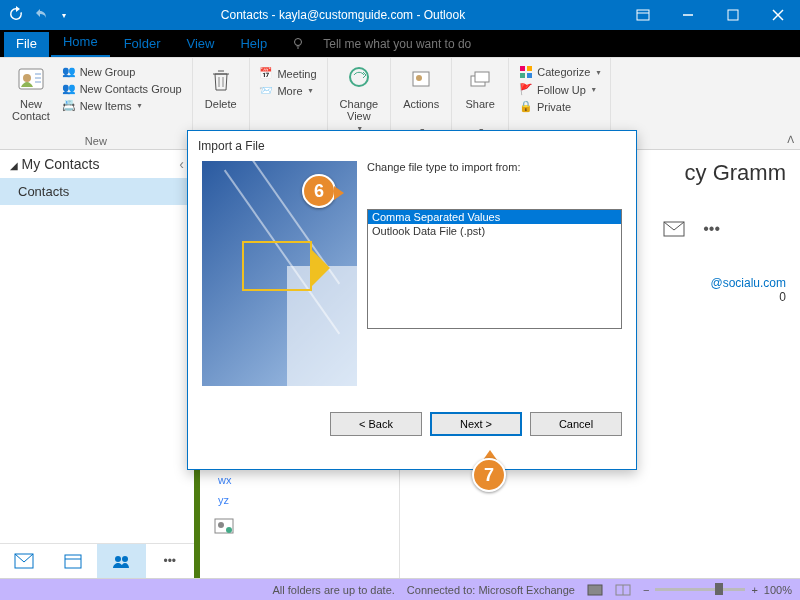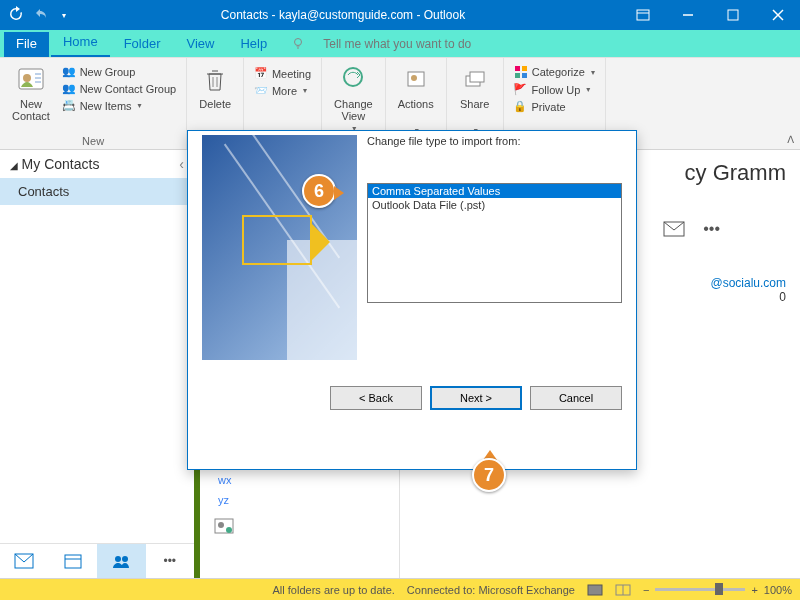--- a/index.html
+++ b/index.html
@@ -7,21 +7,21 @@
 
   
   .titlebar { height: 30px; background: #0173c7; color: #fff; display: flex; align-items: center; }
   .titlebar .left { display: flex; align-items: center; gap: 10px; padding-left: 8px; }
   .titlebar .title { flex: 1; text-align: center; font-size: 12px; }
   .titlebar .winbtns { display: flex; }
   .titlebar .winbtn { width: 45px; height: 30px; display: flex; align-items: center; justify-content: center; cursor: pointer; }
   .icon16 { width: 16px; height: 16px; display: inline-block; }
 
   
-  .menutabs { height: 28px; background: #5eead4; display: flex; align-items: flex-end; padding: 0 4px; border-bottom: 1px solid #e1e1e1; gap: 2px; }
+  .menutabs { height: 28px; background: #000000; display: flex; align-items: flex-end; padding: 0 4px; border-bottom: 1px solid #e1e1e1; gap: 2px; }
   .menutab { padding: 4px 12px 6px; font-size: 13px; color: #0173c7; cursor: pointer; }
   .menutab.file { background: #0173c7; color: #fff; }
   .menutab.active { border-bottom: 2px solid #0173c7; color: #0173c7; font-weight: 400; }
   .tellme { display:flex; align-items:center; gap:18px; color:#777; padding:4px 10px 6px; }
 
   
   .ribbon { height: 92px; background: #f3f3f3; border-bottom: 1px solid #d4d4d4; display: flex; position: relative; }
   .rgroup { border-right: 1px solid #e1e1e1; padding: 4px 8px 2px; display: flex; flex-direction: column; justify-content: space-between; }
   .rgroup .glabel { text-align: center; font-size: 11px; color: #666; padding-top: 2px; }
   .bigbtn { display: flex; flex-direction: column; align-items: center; gap: 2px; font-size: 11px; color: #444; cursor: pointer; padding: 2px 4px; }
@@ -44,21 +44,21 @@
   .listpane { width: 200px; border-right:1px solid #e1e1e1; padding-top: 300px; }
   .alpha { padding:4px 18px; font-size:11px; color:#3b82f6; cursor:pointer; }
 
   .readpane { flex:1; padding: 10px 14px; position:relative; }
   .readpane .name { font-size:22px; color:#333; margin-bottom: 40px; text-align:right; }
   .readpane .mailicon { position:absolute; right: 80px; top: 70px; display:flex; gap:18px; align-items:center; }
   .readpane .link { color:#0173c7; font-size:12px; text-align:right; margin-top: 90px; }
   .readpane .link2 { color:#333; font-size:12px; text-align:right; }
 
   
-  .statusbar { height:22px; border-top:1px solid #d4d4d4; background:#fde047; display:flex; align-items:center; font-size:11px; color:#555; padding:0 8px; gap:12px; }
+  .statusbar { height:22px; border-top:1px solid #d4d4d4; background:#c4b5fd; display:flex; align-items:center; font-size:11px; color:#555; padding:0 8px; gap:12px; }
   .statusbar .spacer { flex:1; }
   .zoom { display:flex; align-items:center; gap:6px; }
   .zoom .track { width:90px; height:3px; background:#bbb; position:relative; }
   .zoom .thumb { position:absolute; width:8px; height:12px; background:#666; top:-5px; left:60px; }
 
   
   .dialog { position:absolute; left:187px; top:130px; width:450px; height:340px; background:#fff; border:1px solid #0173c7; box-shadow: 0 4px 12px rgba(0,0,0,0.25); z-index:10; }
   .dlgtitle { padding:8px 10px 4px; font-size:12px; }
   .dlgbody { display:flex; gap:10px; padding: 4px 14px; }
   .dlgimg { width:155px; height:225px; background: linear-gradient(135deg,#2a5aa0,#a6c4e8); position:relative; overflow:hidden; }
@@ -163,21 +163,21 @@
           <span style="white-space:pre; text-align:center; line-height:1.1;">New
 Contact</span>
         </div>
         <div class="vstack" style="padding-top:2px;">
           <div class="smallbtn">
               <span>👥</span>
               <span>New Group</span>
             </div>
           <div class="smallbtn">
               <span>👥</span>
-              <span>New Contact Group</span>
+              <span>New Contacts Group</span>
             </div>
           <div class="smallbtn">
               <span>📇</span>
               <span>New Items</span>
               <span class="caret">▾</span>
             </div>
         </div>
       </div>
       <div class="glabel">New</div>
     </div>
@@ -371,20 +371,21 @@
     <span>−</span>
     <div class="track">
         <div class="thumb"></div>
       </div>
     <span>+</span>
     <span>100%</span>
   </div>
 </div>
 
 <div class="dialog">
+  <div class="dlgtitle">Import a File</div>
   <div class="dlgbody">
     <div class="dlgimg">
       <div class="diag"></div>
         <div class="diag diag2"></div>
       <div class="whiteblock"></div>
       <div class="arrow"></div>
     </div>
     <div class="dlgright">
       <div class="dlglabel">Change file type to import from:</div>
       <div class="listbox">

